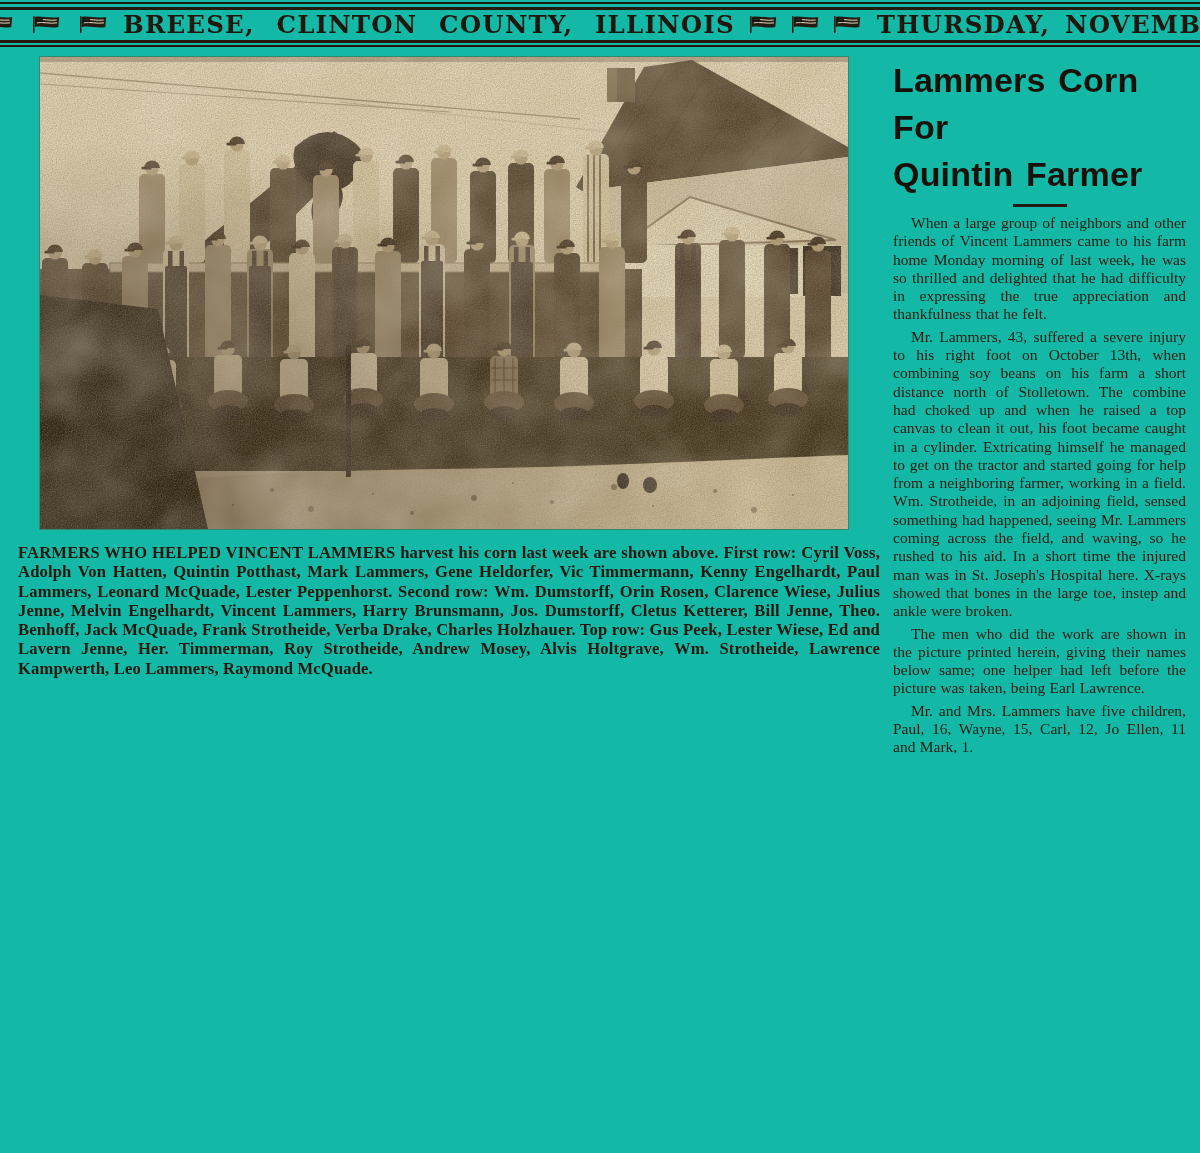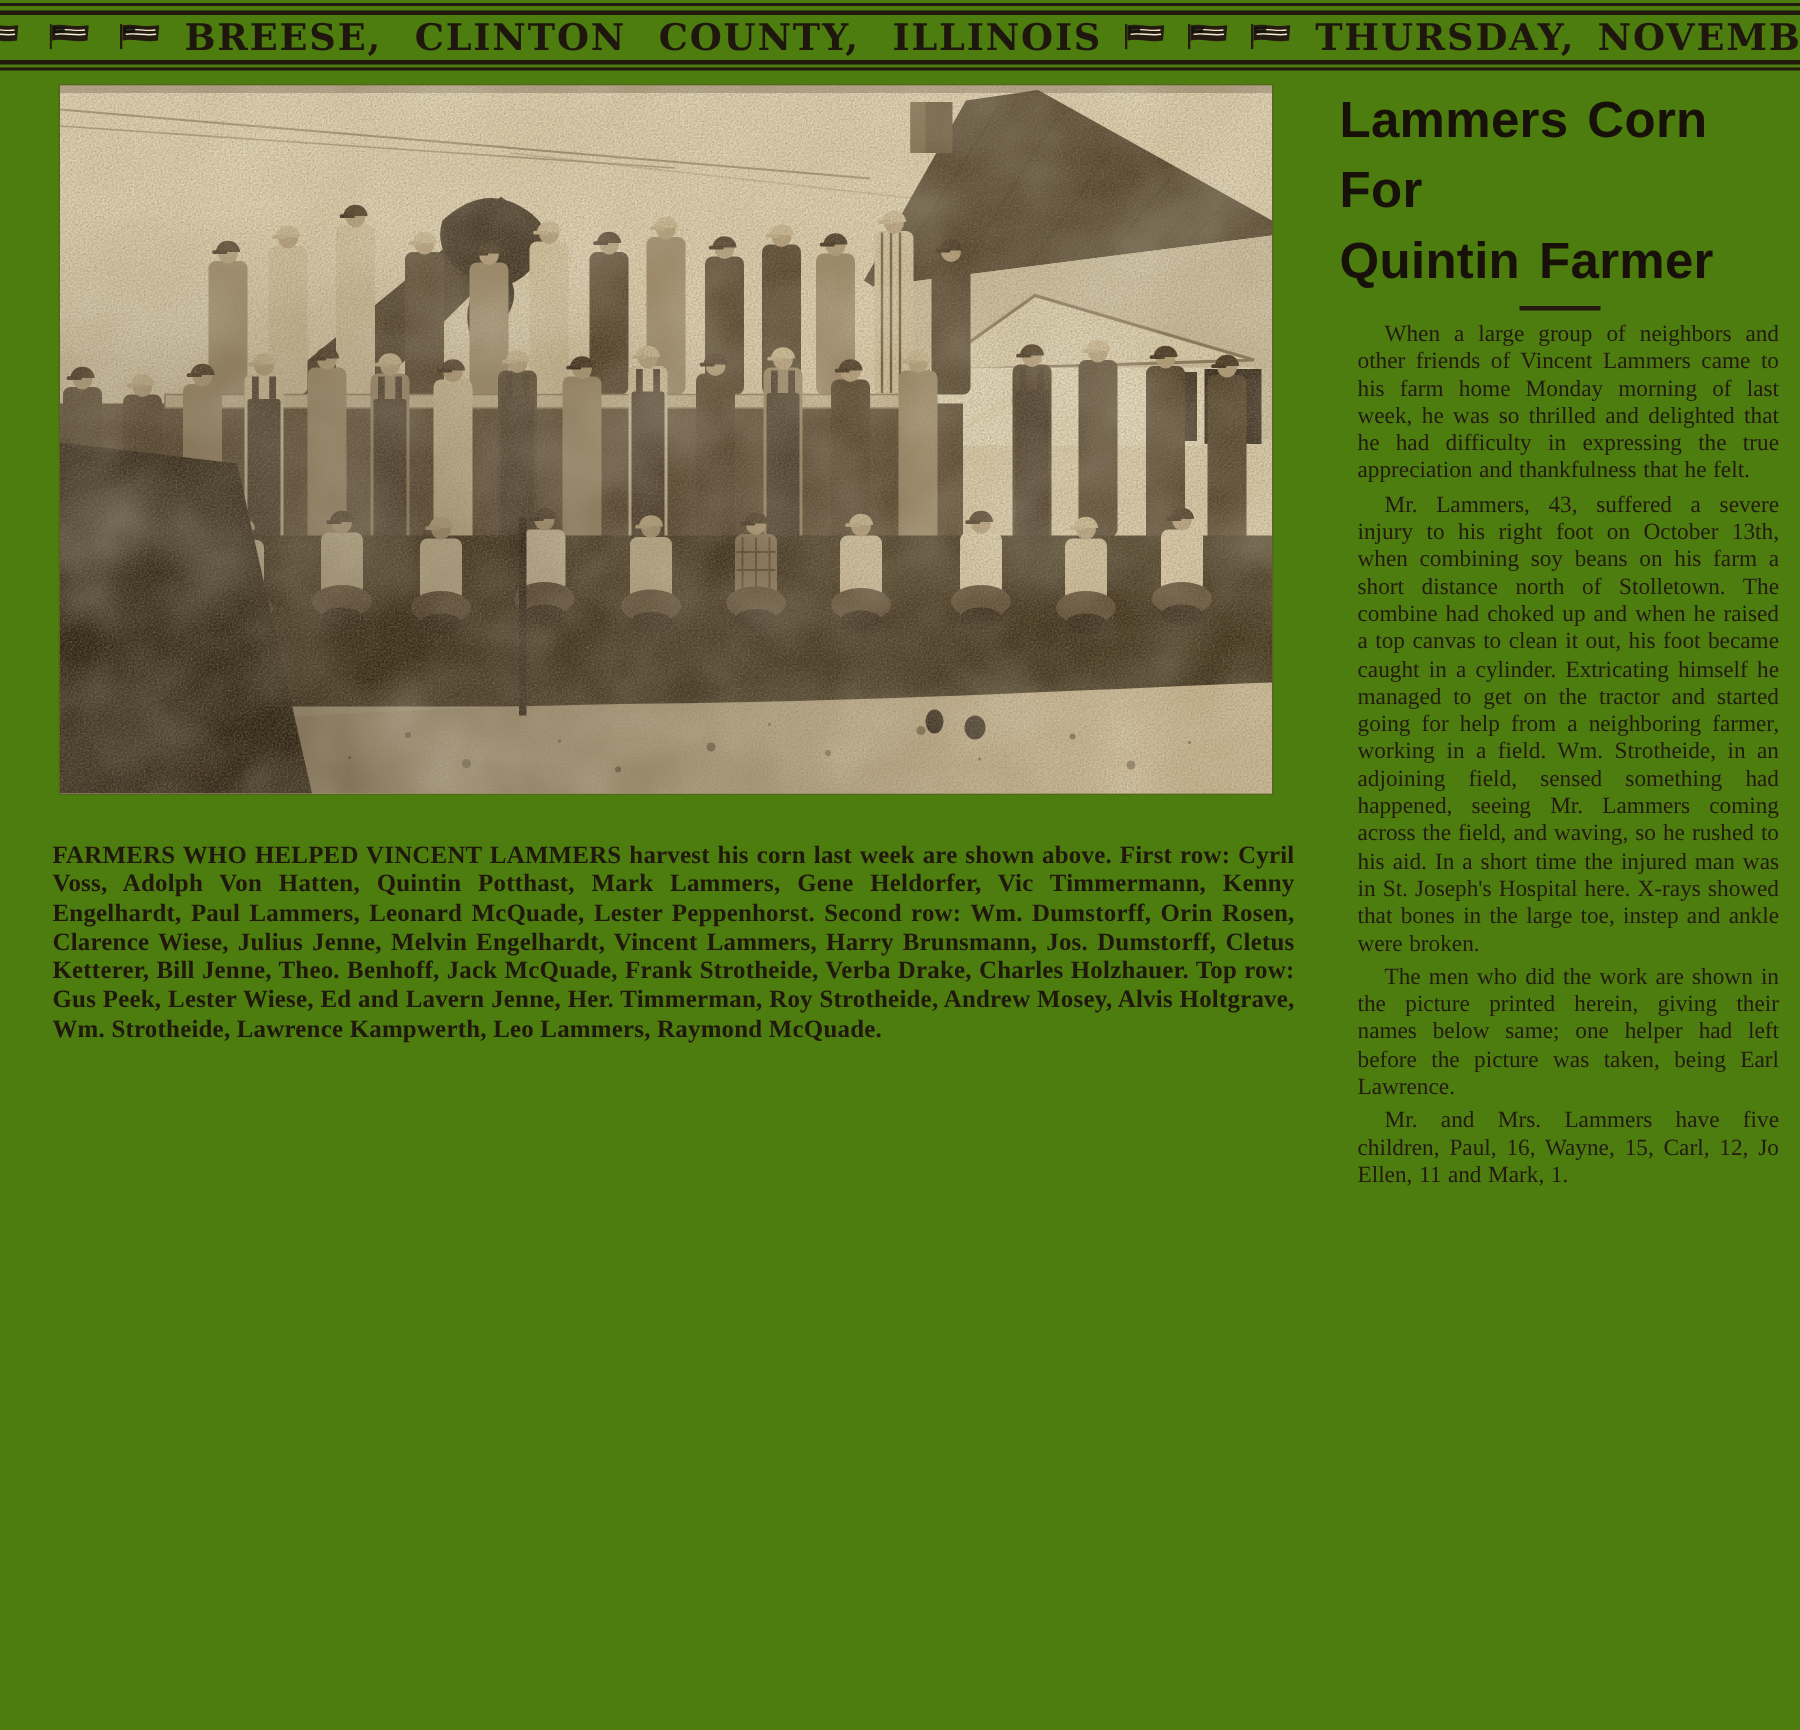--- a/index.html
+++ b/index.html
@@ -1,16 +1,16 @@
 <!DOCTYPE html>
 <html lang="en"><head>
 <meta charset="utf-8">
 <style>
   html,body{margin:0;padding:0;background:#f6ead0;}
-  #page{position:relative;width:1200px;height:1153px;background:#4d7c0f;overflow:hidden;
+  #page{position:relative;width:1200px;height:1153px;background:#14b8a6;overflow:hidden;
         font-family:"Liberation Serif",serif;color:#241b10;}
 
   
   #masthead{position:absolute;top:0;left:0;width:1200px;height:47px;}
   .rule{position:absolute;left:0;right:0;background:#221a0f;}
   .rule.r1{top:2px;height:2px;}
   .rule.r2{top:7px;height:2.5px;}
   .rule.r3{top:40px;height:2.5px;}
   .rule.r4{top:45px;height:1.8px;}
   #mast-row{position:absolute;top:9px;left:0;right:0;height:30px;display:flex;align-items:center;overflow:hidden;}
@@ -24,28 +24,28 @@
   .fgap2{margin-left:15px;}
 
   
   #photo{position:absolute;left:40px;top:57px;width:808px;height:472px;background:#d8c9a8;
          outline:1px solid rgba(93,74,45,.45);}
   #photo svg{display:block;}
 
   
   #caption{position:absolute;left:18px;top:543px;width:862px;font-weight:700;font-size:16.6px;
            line-height:19.3px;text-align:justify;letter-spacing:.15px;color:#20180d;}
-  #caption p{margin:17px;}
+  #caption p{margin:0;}
 
   
   #article{position:absolute;left:893px;top:57px;width:293px;}
   #headline{font-family:"Liberation Sans",sans-serif;font-weight:700;font-size:34px;line-height:47px;
             color:#17110a;letter-spacing:.2px;word-spacing:3px;}
   #divider{width:54px;height:3px;background:#241b10;margin:6px auto 7px auto;}
-  #article-body p{margin:0 0 4px 12px;font-size:15.5px;line-height:18.3px;text-align:justify;
+  #article-body p{margin:0 0 4px 0;font-size:15.5px;line-height:18.3px;text-align:justify;
                   text-indent:18px;word-spacing:.5px;hyphens:auto;-webkit-hyphens:auto;color:#241b10;}
 </style>
 </head>
 <body>
 
 <svg width="0" height="0" style="position:absolute" aria-hidden="true">
   <defs>
     <symbol id="flagsym" viewBox="0 0 32 20">
       <rect x="0" y="0" width="1.8" height="20" fill="#241c11"></rect>
       <path d="M2,1 C10,-1 18,3 31,1 L30,13 C20,15 11,11 2,13 Z" fill="#241c11"></path>

